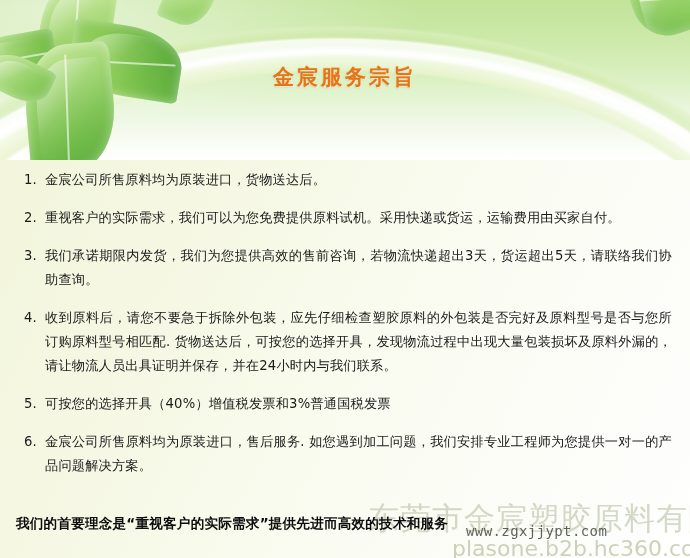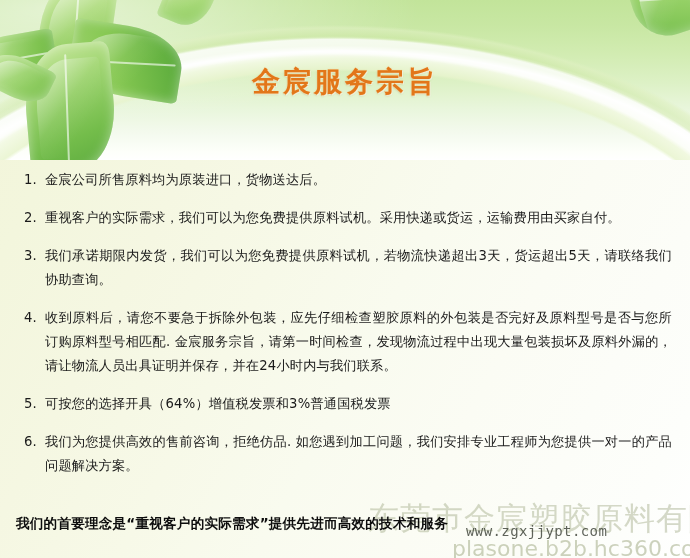--- a/index.html
+++ b/index.html
@@ -129,21 +129,21 @@
   }
 
   
   #title {
     position: absolute;
     left: 0;
     top: 63px;
     width: 690px;
     text-align: center;
     font-family: "DejaVu Serif", "Liberation Serif", serif;
-    font-size: 28px;
+    font-size: 21px;
     font-weight: bold;
     letter-spacing: 3px;
     color: #e2761a;
     text-shadow:
       0 0 1px rgba(255,210,140,0.9),
       1px 1px 0 rgba(255,255,255,0.55),
       0 1px 2px rgba(150,80,0,0.25);
   }
 
   
@@ -288,36 +288,36 @@
       <span class="txt">金宸公司所售原料均为原装进口，货物送达后。</span>
     </div>
 
     <div class="item">
       <span class="num">2.</span>
       <span class="txt">重视客户的实际需求，我们可以为您免费提供原料试机。采用快递或货运，运输费用由买家自付。</span>
     </div>
 
     <div class="item">
       <span class="num">3.</span>
-      <span class="txt">我们承诺期限内发货，我们可以为您免费提供原料试机，若物流快递超出3天，货运超出5天，请联络我们协助查询。</span>
+      <span class="txt">我们承诺期限内发货，我们为您提供高效的售前咨询，若物流快递超出3天，货运超出5天，请联络我们协助查询。</span>
     </div>
 
     <div class="item">
       <span class="num">4.</span>
-      <span class="txt">收到原料后，请您不要急于拆除外包装，应先仔细检查塑胶原料的外包装是否完好及原料型号是否与您所订购原料型号相匹配. 金宸服务宗旨，请第一时间检查，发现物流过程中出现大量包装损坏及原料外漏的，请让物流人员出具证明并保存，并在24小时内与我们联系。</span>
+      <span class="txt">收到原料后，请您不要急于拆除外包装，应先仔细检查塑胶原料的外包装是否完好及原料型号是否与您所订购原料型号相匹配. 货物送达后，可按您的选择开具，发现物流过程中出现大量包装损坏及原料外漏的，请让物流人员出具证明并保存，并在24小时内与我们联系。</span>
     </div>
 
     <div class="item">
       <span class="num">5.</span>
-      <span class="txt">可按您的选择开具（64%）增值税发票和3%普通国税发票</span>
+      <span class="txt">可按您的选择开具（40%）增值税发票和3%普通国税发票</span>
     </div>
 
     <div class="item">
       <span class="num">6.</span>
-      <span class="txt">我们为您提供高效的售前咨询，拒绝仿品. 如您遇到加工问题，我们安排专业工程师为您提供一对一的产品问题解决方案。</span>
+      <span class="txt">金宸公司所售原料均为原装进口，售后服务. 如您遇到加工问题，我们安排专业工程师为您提供一对一的产品问题解决方案。</span>
     </div>
 
   </div>
 
   <div class="wm" id="wm-company">东莞市金宸塑胶原料有限公司</div>
   <div class="wm" id="wm-site2">plasone.b2b.hc360.com</div>
   <div class="wm" id="wm-site1">www.zgxjjypt.com</div>
 
   <div id="closing">我们的首要理念是“重视客户的实际需求”提供先进而高效的技术和服务</div>
 

